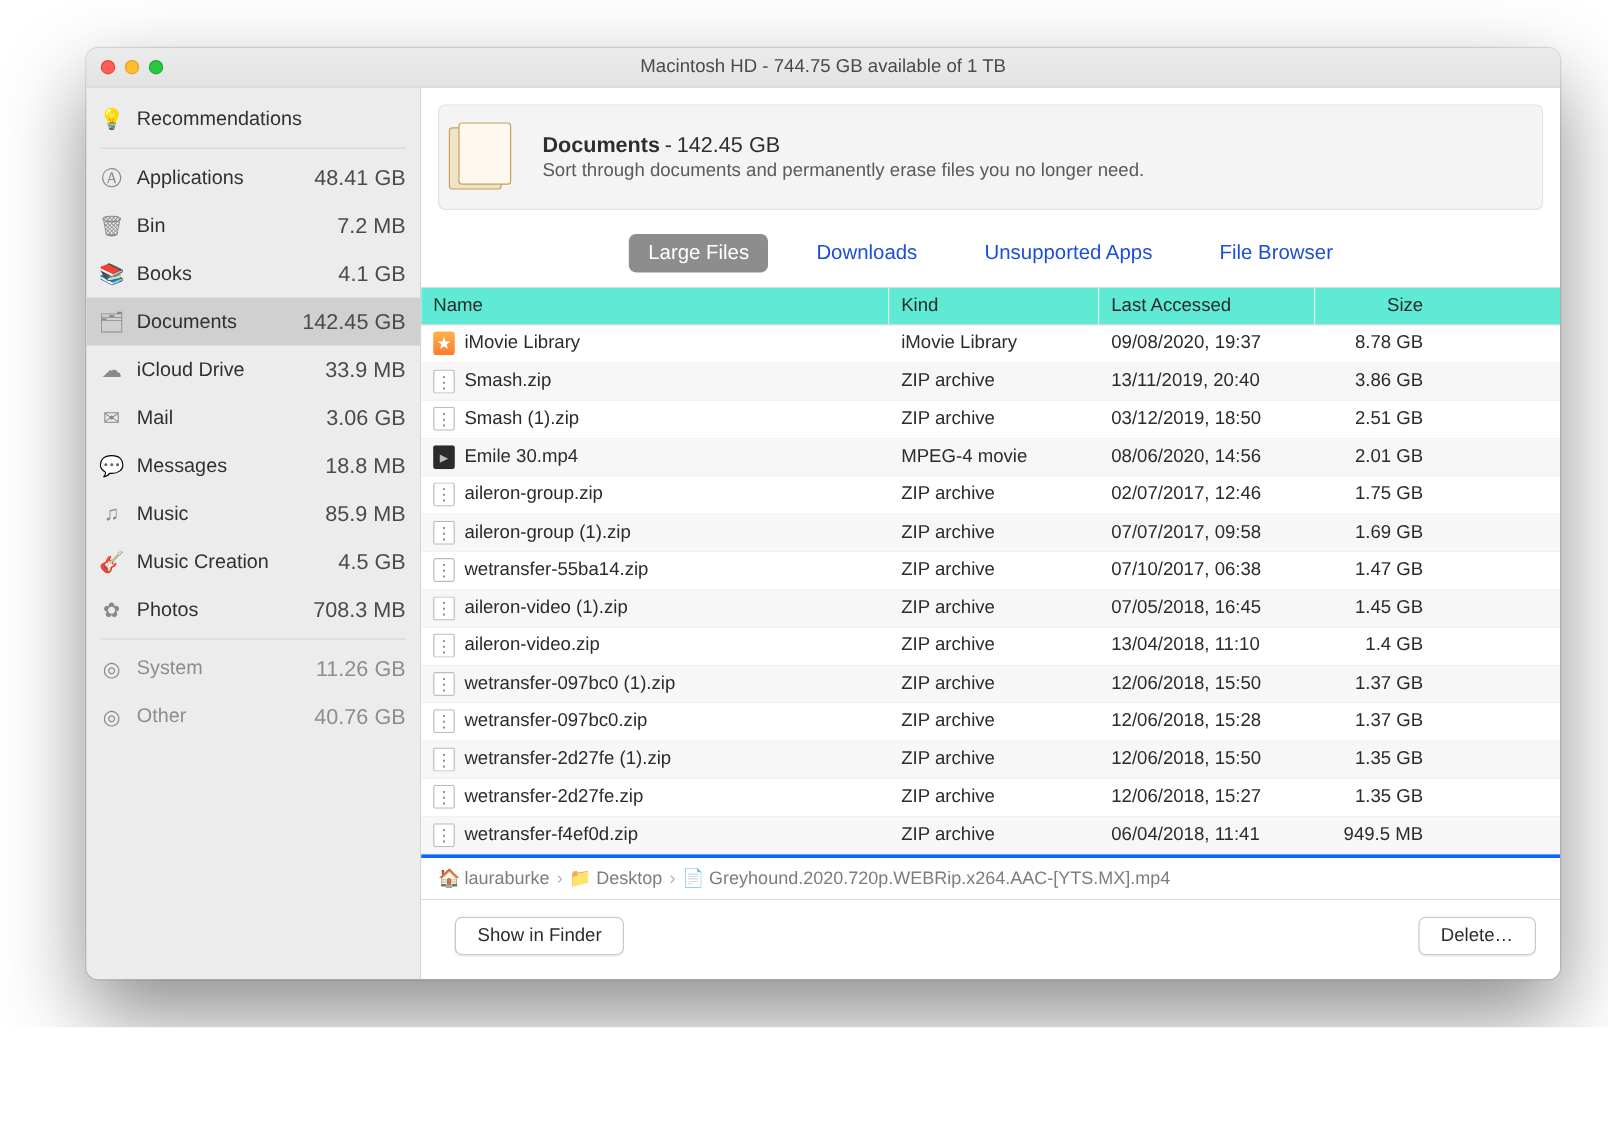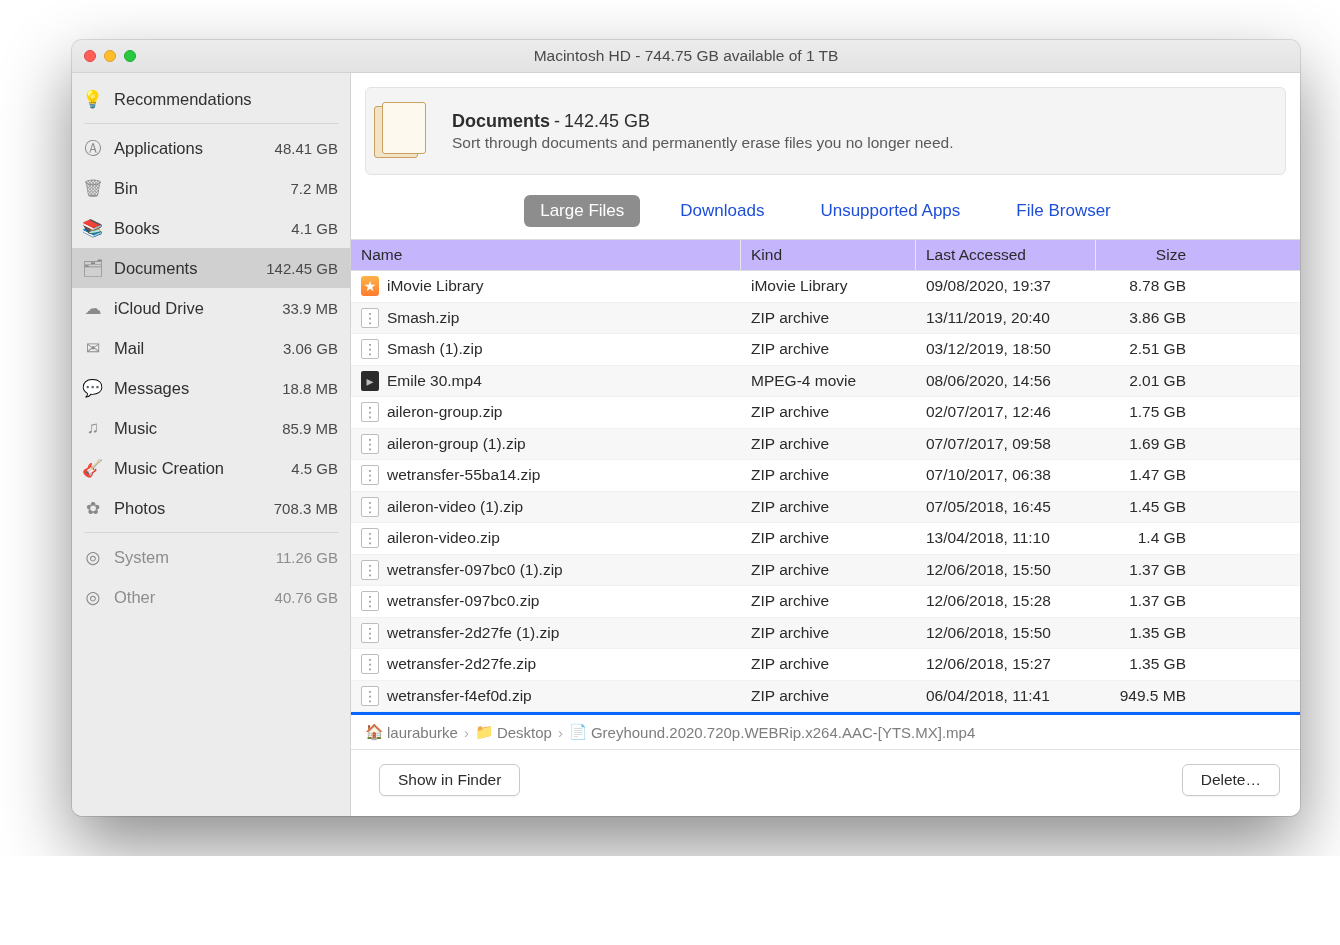--- a/index.html
+++ b/index.html
@@ -63,21 +63,21 @@
   .side-item.selected { background:#d0d0d0; }
   .side-item.muted { color:#8d8d8d; }
   .side-icon {
     width:22px; height:22px;
     margin-right:10px;
     display:inline-flex; align-items:center; justify-content:center;
     color:#8a8a8a;
     font-size:17px;
   }
   .side-label { flex:1; }
-  .side-size { color:#4a4a4a; font-size:15px; }
+  .side-size { color:#4a4a4a; font-size:18px; }
   .side-item.muted .side-size { color:#8d8d8d; }
   .side-sep {
     height:1px; background:#d4d4d4;
     margin: 4px 12px;
   }
 
   
   .main {
     flex:1; display:flex; flex-direction:column;
     background:#ffffff;
@@ -126,21 +126,21 @@
     flex:1; display:flex; flex-direction:column;
     overflow:hidden;
   }
   .thead, .trow {
     display:grid;
     grid-template-columns: 390px 175px 180px 100px;
     align-items:center;
     font-size:15.5px;
   }
   .thead {
-    background:#c4b5fd;
+    background:#5eead4;
     border-bottom:1px solid #dcdcdc;
     color:#2a2a2a;
   }
   .thead .th { padding:6px 10px; border-right:1px solid #e8e8e8; }
   .thead .th:last-child{ border-right:none; text-align:right;}
   .tbody { overflow-y:auto; }
   .trow {
     height:31.5px;
     border-bottom:1px solid #f1f1f1;
   }

